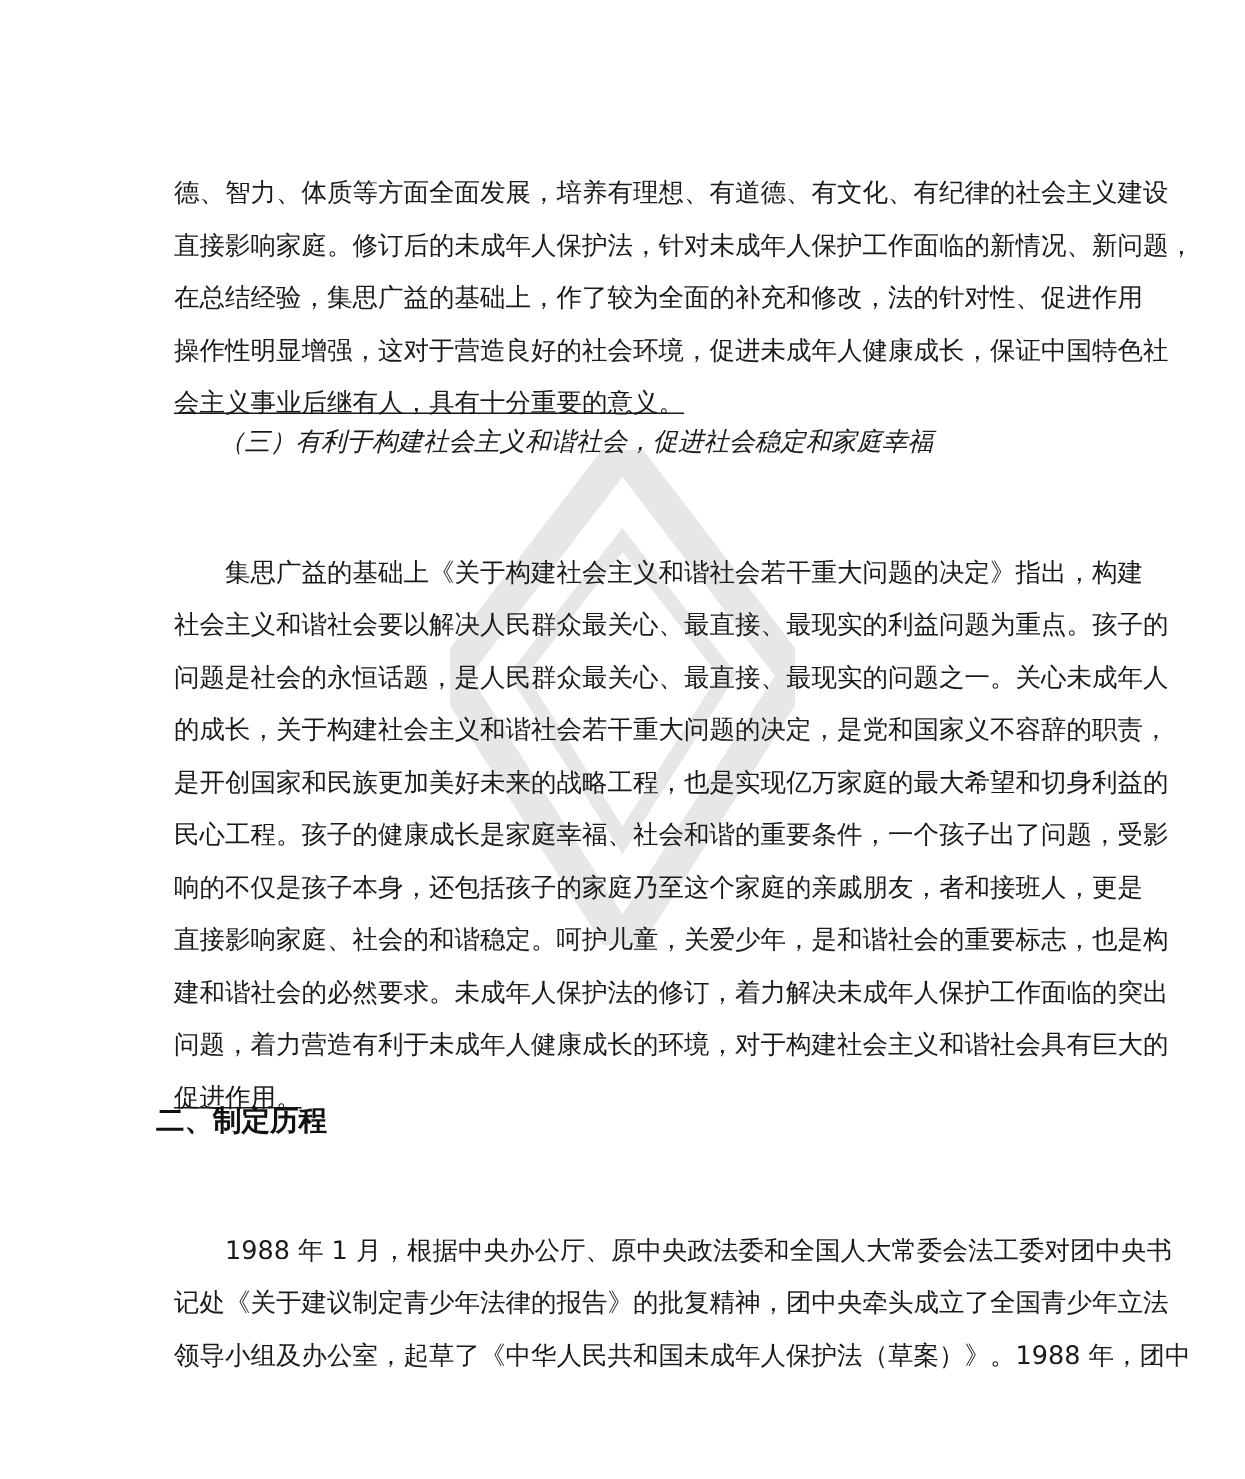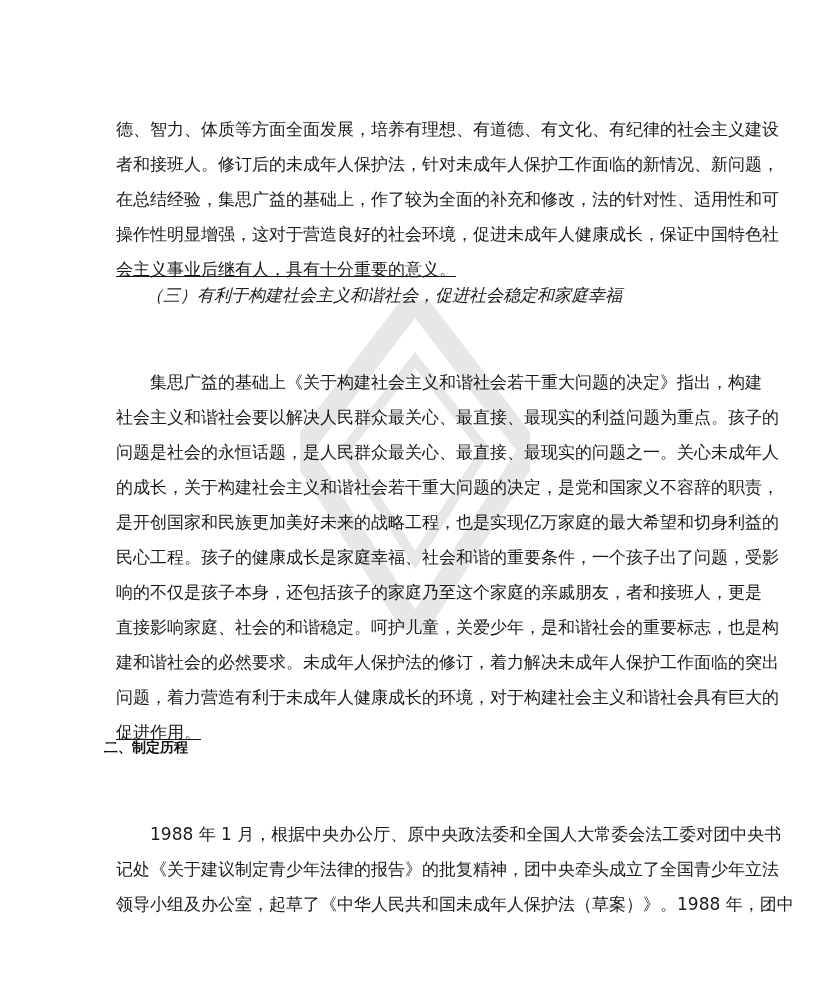--- a/index.html
+++ b/index.html
@@ -45,21 +45,21 @@
       position: absolute;
       left: 42px;
       font-size: 17px;
       line-height: 22px;
       white-space: nowrap;
       font-style: italic;
     }
     .section-heading {
       position: absolute;
       left: 0;
-      font-size: 14px;
+      font-size: 19px;
       line-height: 24px;
       font-weight: bold;
       white-space: nowrap;
       color: #111;
     }
     .watermark {
       position: absolute;
       left: 300px;
       top: 300px;
       width: 230px;
@@ -72,22 +72,22 @@
 <body>
 
 <svg class="watermark" viewBox="0 0 230 330">
   <polygon points="115,0 230,150 115,330 0,150" fill="none" stroke="#000" stroke-width="22"></polygon>
   <polygon points="115,60 185,150 115,260 45,150" fill="none" stroke="#000" stroke-width="10"></polygon>
 </svg>
 
 <div class="page">
 
   <div class="line" style="top:90px">德、智力、体质等方面全面发展，培养有理想、有道德、有文化、有纪律的社会主义建设</div>
-  <div class="line" style="top:125px">者和接班人。修订后的未成年人保护法，针对未成年人保护工作面临的新情况、新问题，</div>
-  <div class="line" style="top:160px">在总结经验，集思广益的基础上，作了较为全面的补充和修改，法的针对性、适用性和可</div>
+  <div class="line" style="top:125px">直接影响家庭。修订后的未成年人保护法，针对未成年人保护工作面临的新情况、新问题，</div>
+  <div class="line" style="top:160px">在总结经验，集思广益的基础上，作了较为全面的补充和修改，法的针对性、促进作用</div>
   <div class="line" style="top:195px">操作性明显增强，这对于营造良好的社会环境，促进未成年人健康成长，保证中国特色社</div>
   <div class="line last" style="top:230px">会主义事业后继有人，具有十分重要的意义。</div>
 
   <div class="subheading" style="top:284px">（三）有利于构建社会主义和谐社会，促进社会稳定和家庭幸福</div>
 
   <div class="line indent" style="top:343px">集思广益的基础上《关于构建社会主义和谐社会若干重大问题的决定》指出，构建</div>
   <div class="line" style="top:378px">社会主义和谐社会要以解决人民群众最关心、最直接、最现实的利益问题为重点。孩子的</div>
   <div class="line" style="top:413px">问题是社会的永恒话题，是人民群众最关心、最直接、最现实的问题之一。关心未成年人</div>
   <div class="line" style="top:448px">的成长，关于构建社会主义和谐社会若干重大问题的决定，是党和国家义不容辞的职责，</div>
   <div class="line" style="top:483px">是开创国家和民族更加美好未来的战略工程，也是实现亿万家庭的最大希望和切身利益的</div>

